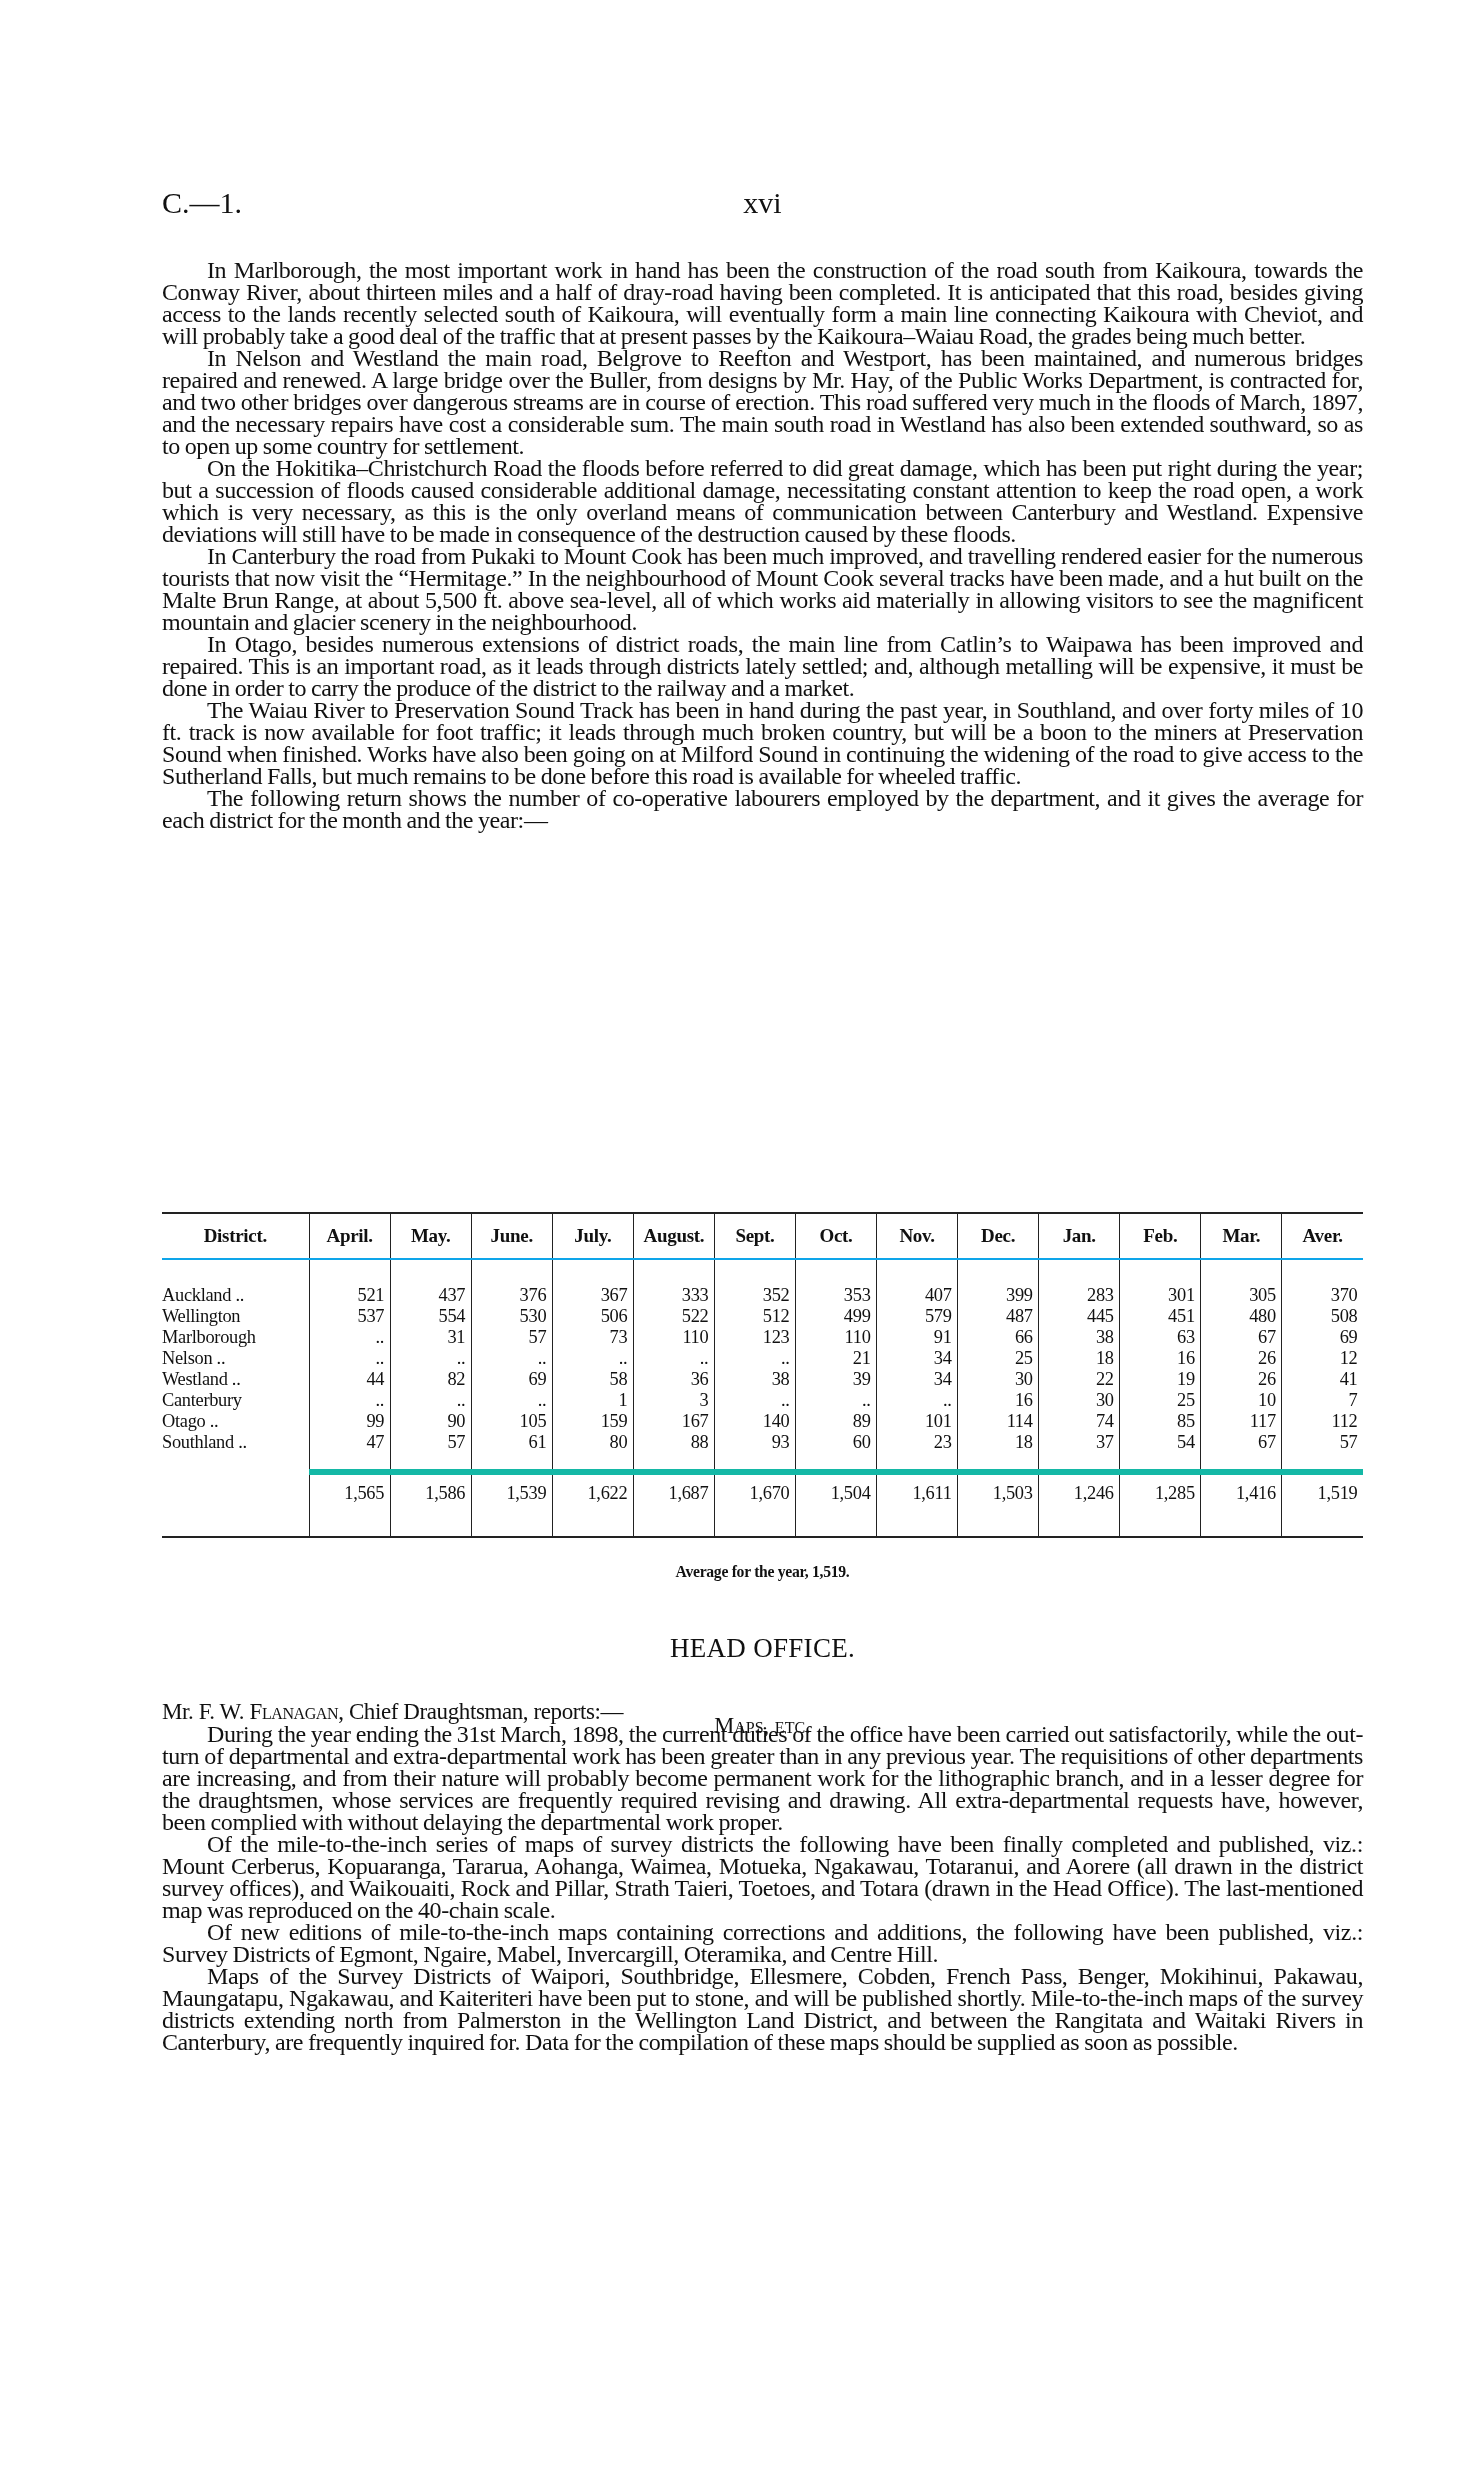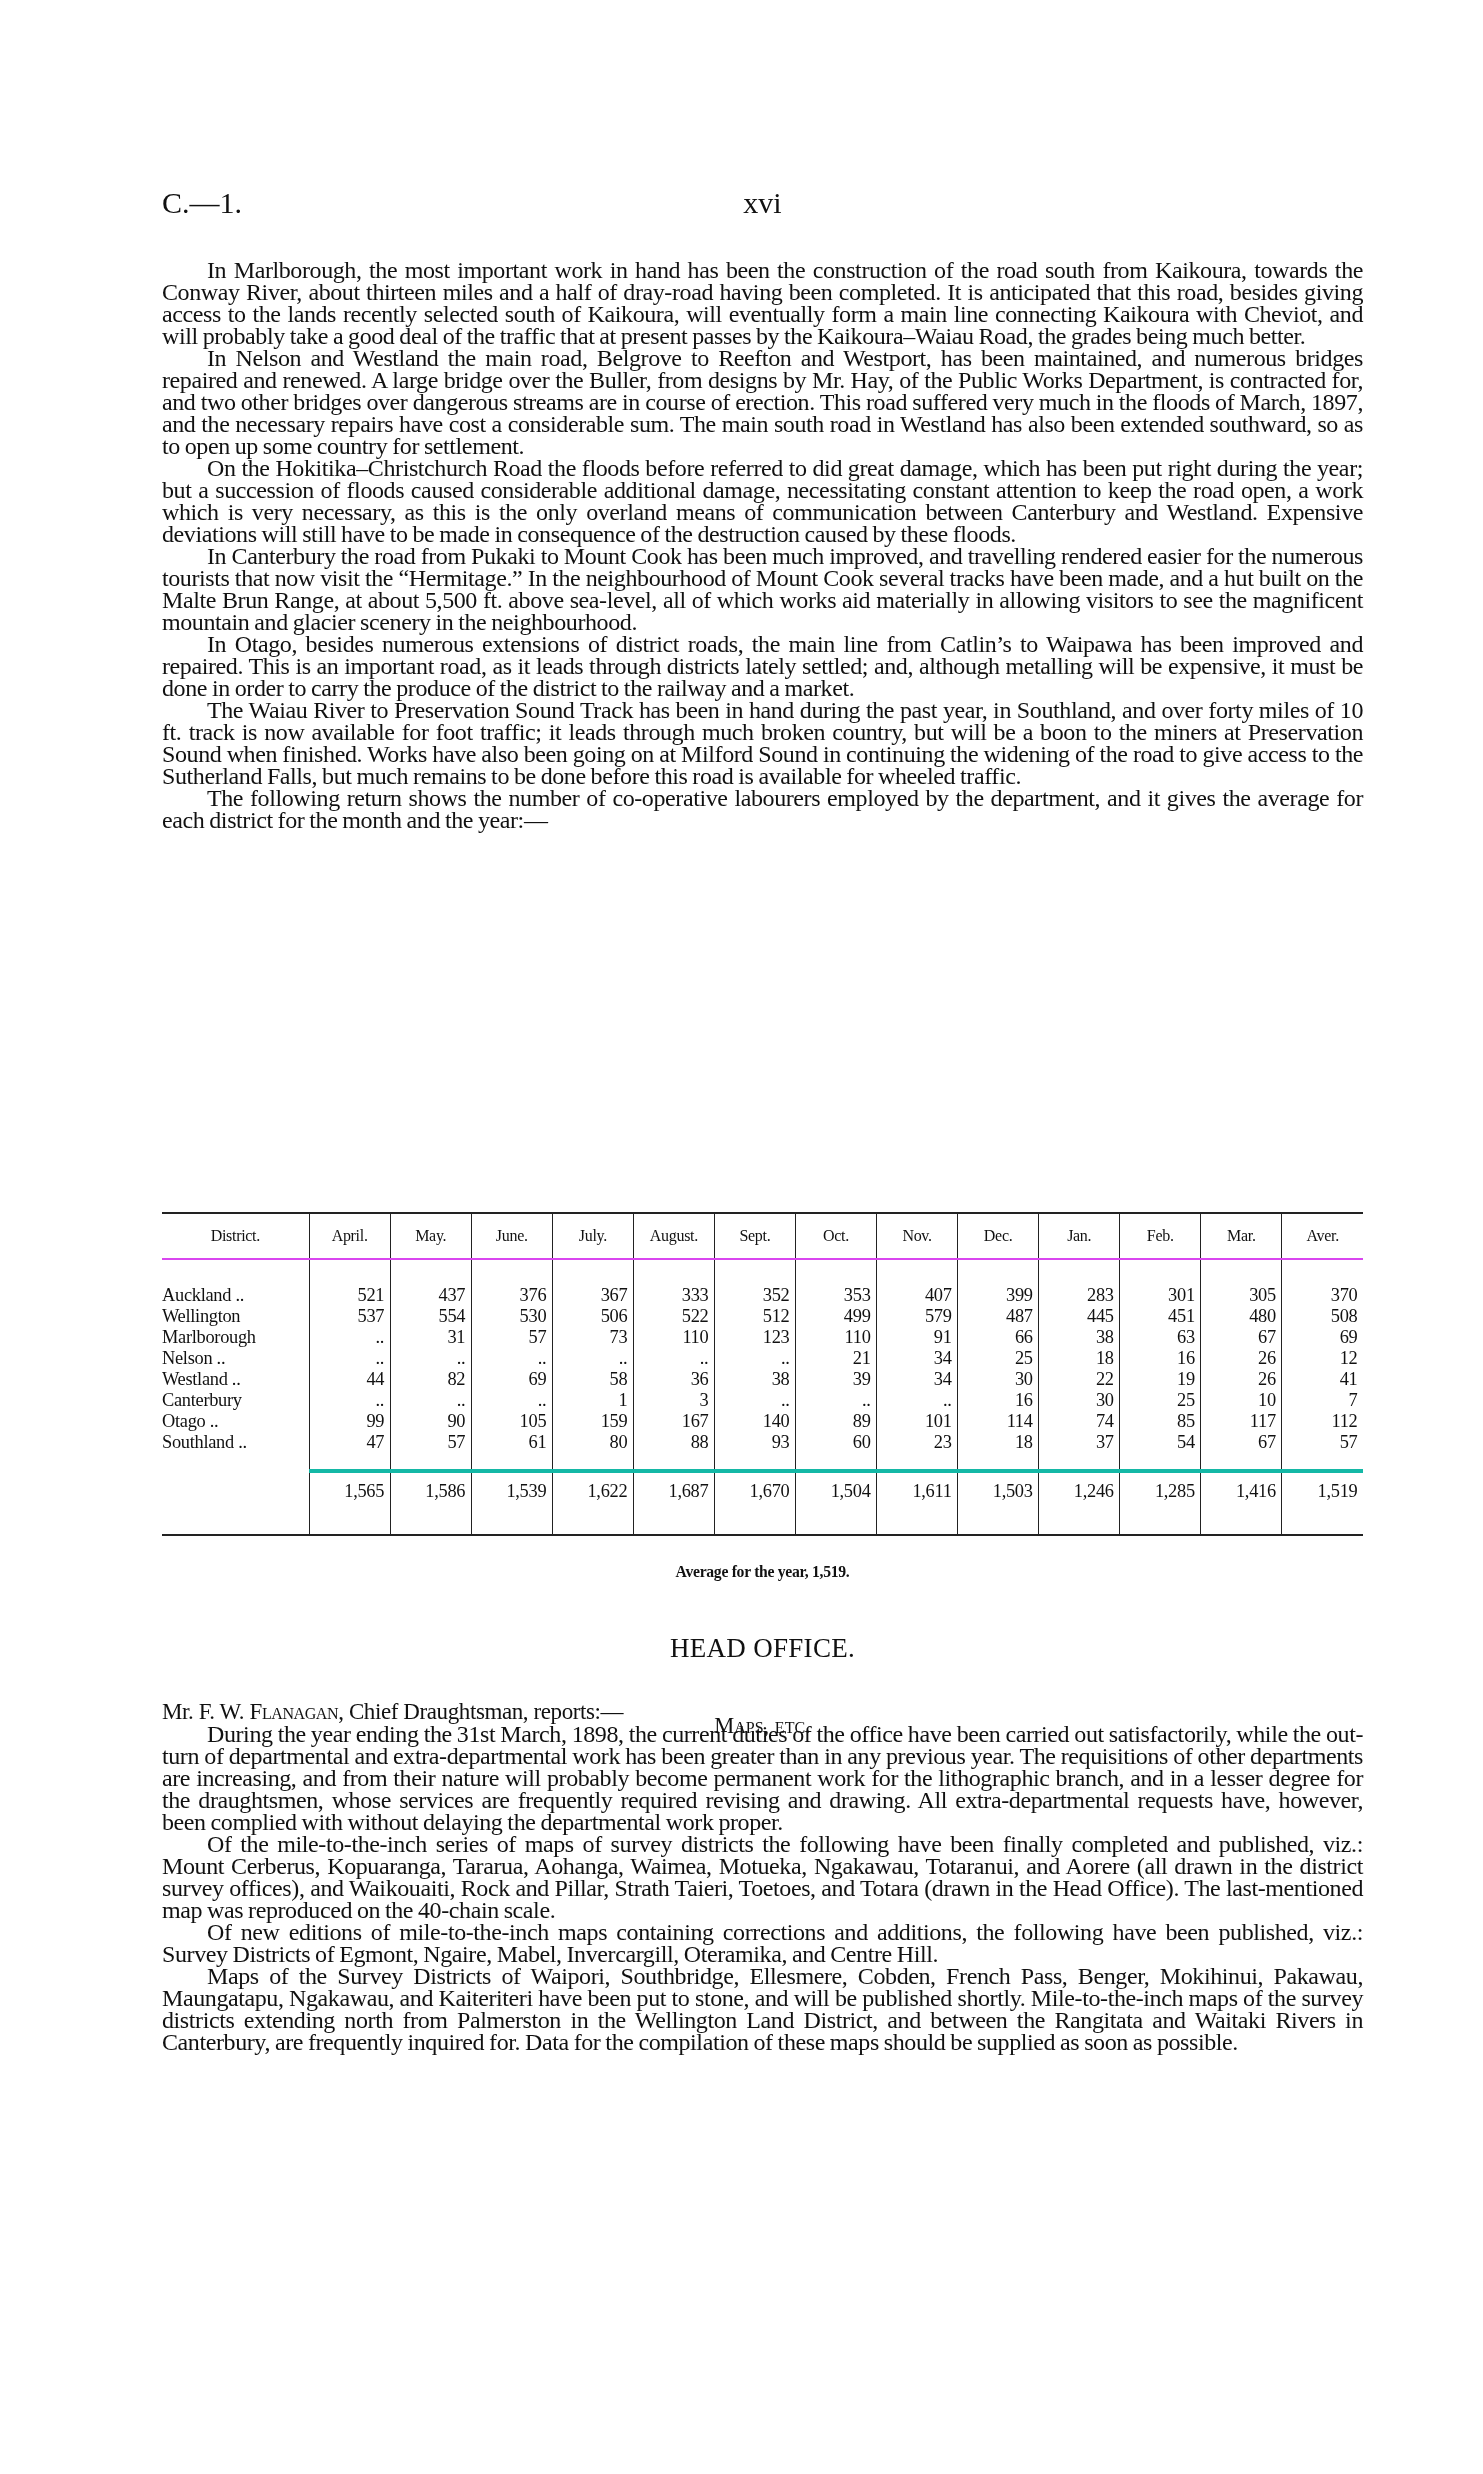--- a/index.html
+++ b/index.html
@@ -12,29 +12,29 @@
   .body-text { position: absolute; left: 0; width: 1201px; font-size: 24px; line-height: 22px;
                text-align: justify; letter-spacing: -0.4px; word-spacing: -0.7px; }
   .body-text p { margin: 0; text-indent: 45px; }
   #sec1 { top: 259px; }
   
   .tbl { position: absolute; top: 1212px; left: 0; width: 1201px; }
   .tbl table { border-collapse: collapse; width: 1201px; table-layout: fixed; font-size: 18.4px; }
   .tbl col.c-district { width: 147px; }
   .tbl col.c-num { width: 81px; }
   .tbl .rule-top { border-top: 2px solid #222; }
-  .tbl th { font-weight: normal; font-size: 16px; height: 44px; border-left: 1.4px solid #222;
-            text-align: center; border-bottom: 2px solid #d946ef; padding: 0; letter-spacing: -0.3px; }
+  .tbl th { font-weight: bold; font-size: 19px; height: 44px; border-left: 1.4px solid #222;
+            text-align: center; border-bottom: 2px solid #0ea5e9; padding: 0; letter-spacing: -0.3px; }
   .tbl th.district-h { border-left: none; text-align: center; }
   .tbl td { padding: 0 5.5px 0 0; text-align: right; border-left: 1.4px solid #222; height: 21px;
             line-height: 21px; letter-spacing: -0.3px; }
   .tbl td.district { border-left: none; text-align: left; padding-left: 0; white-space: nowrap; }
   .tbl tr.spacer td { height: 24.6px; }
   .tbl tr.sum-spacer td { height: 16.4px; }
-  .tbl tr.total td { border-top: 4px solid #14b8a6; height: 38px; }
+  .tbl tr.total td { border-top: 6px solid #14b8a6; height: 38px; }
   .tbl tr.total td.district { border-top: none; }
   .tbl tr.total-pad td { height: 23px; }
   .tbl .bottom-rule { border-top: 2px solid #222; width: 1201px; margin-top: 0; }
   .caption { position: absolute; top: 1563px; left: 0; width: 1201px; text-align: center; font-size: 15.7px; font-weight: bold; letter-spacing: -0.3px; }
   .h-office { position: absolute; top: 1633px; left: 0; width: 1201px; text-align: center; font-size: 27px; letter-spacing: 0.3px; }
   .h-maps { position: absolute; top: 1669px; left: 0; width: 1201px; text-align: center; font-size: 22.5px; font-variant: small-caps; margin-top: 44px; }
   .reporter { position: absolute; top: 1699px; left: 0; font-size: 23px; letter-spacing: -0.4px; }
   .reporter .sc { font-variant: small-caps; }
   #sec2 { top: 1723px; }
 </style>

